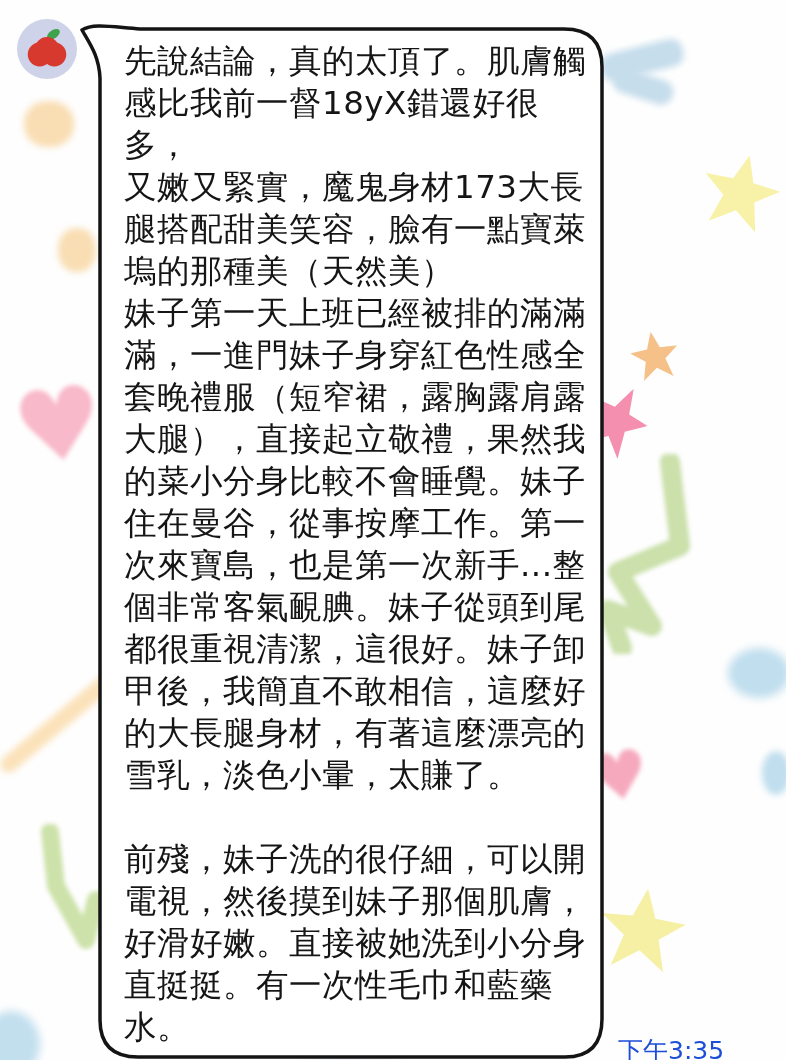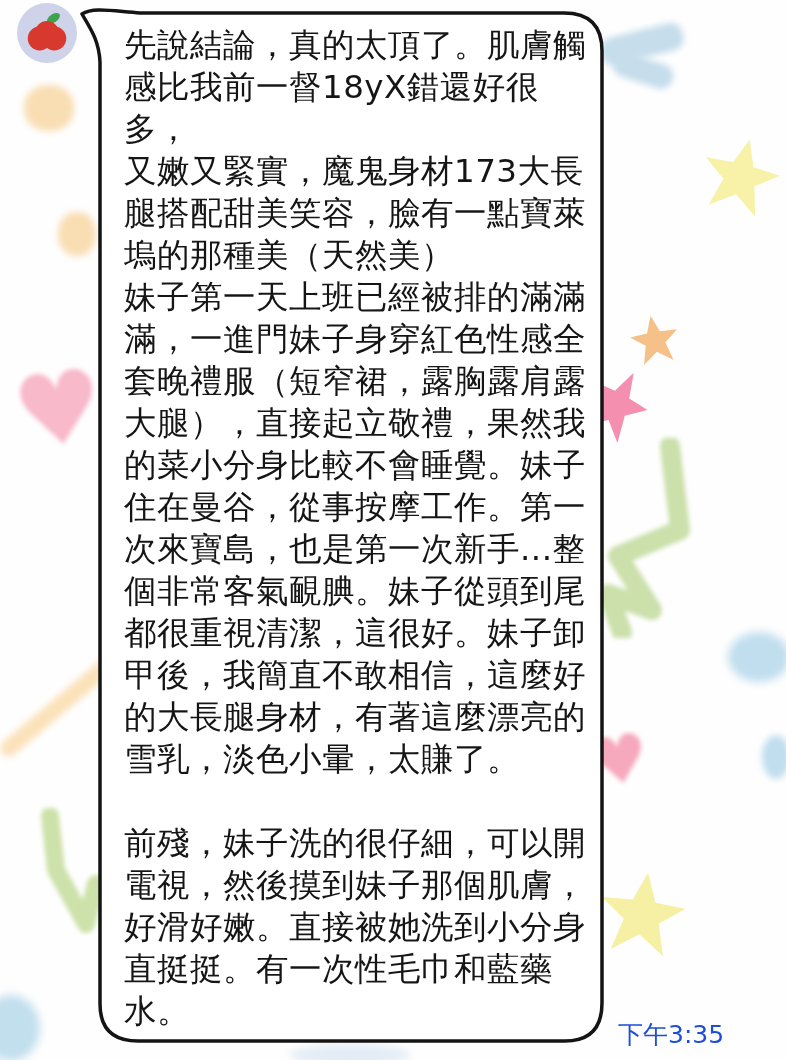--- a/index.html
+++ b/index.html
@@ -1,21 +1,21 @@
 <!DOCTYPE html>
 <html><head>
 <meta charset="utf-8">
 <style>
   html,body{margin:0;padding:0;}
   body{
     width:786px;height:1060px;overflow:hidden;position:relative;
     background:#fefefe;
     font-family:"DejaVu Sans","Liberation Sans",sans-serif;
   }
-  .screen{position:absolute;inset:0;}
+  .screen{position:absolute;inset:0;margin-top:16px;}
 
   
   .doodle{position:absolute;pointer-events:none;}
   .blob{border-radius:50%;}
   .soft2{filter:blur(2px);}
   .soft3{filter:blur(3px);}
   .soft4{filter:blur(4px);}
   .star{
     clip-path:polygon(50% 0%,63% 33%,98% 35%,70% 56%,80% 92%,50% 71%,20% 92%,30% 56%,2% 35%,37% 33%);
   }

